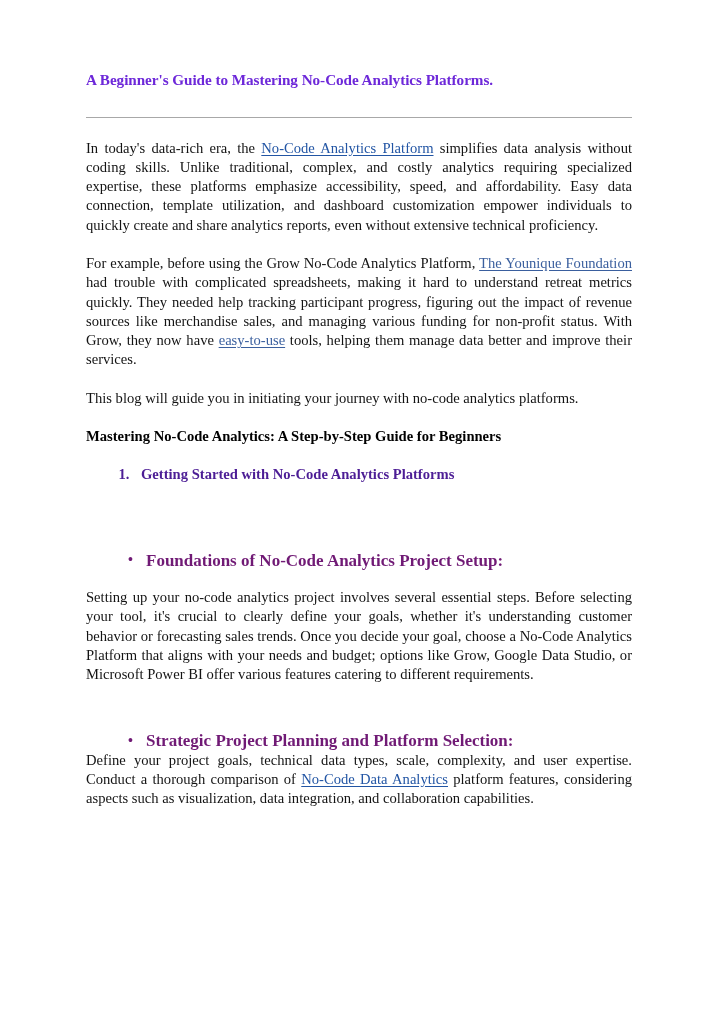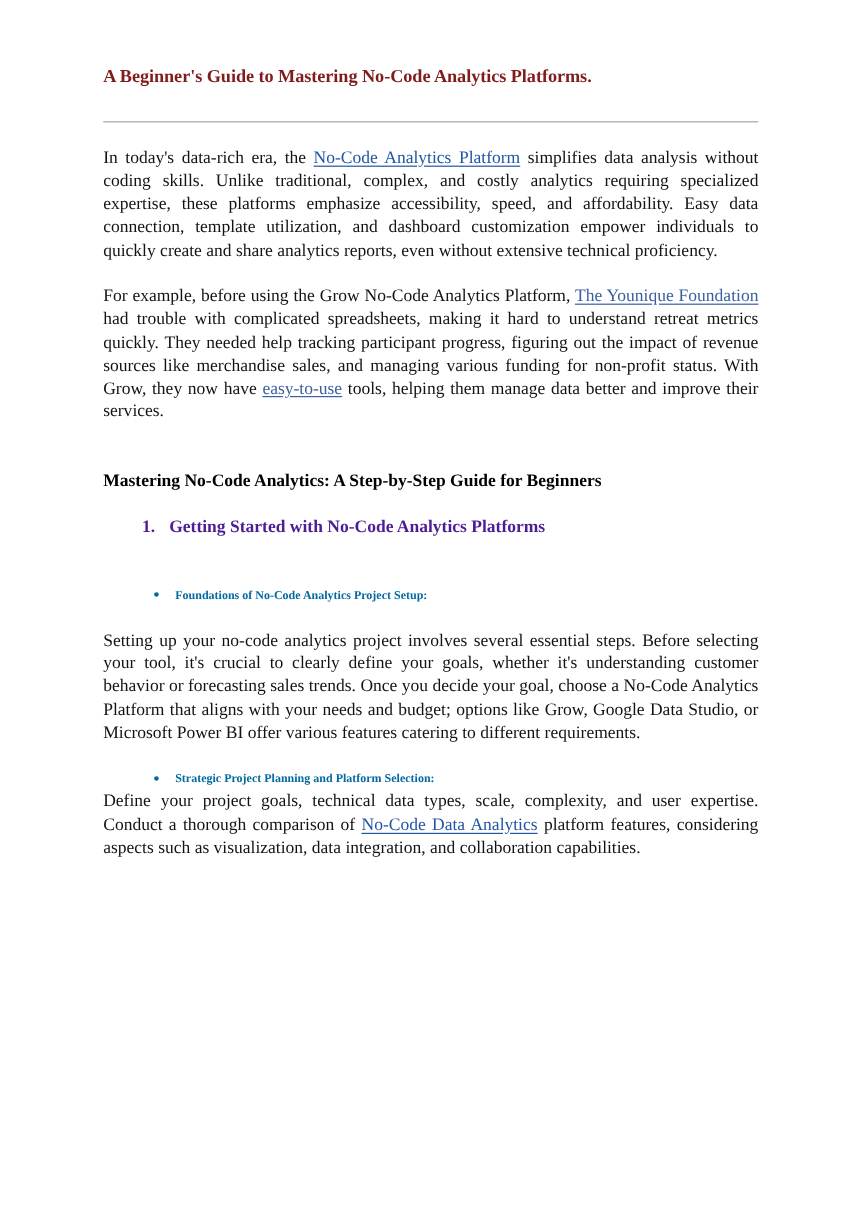--- a/index.html
+++ b/index.html
@@ -20,22 +20,22 @@
     left: 86px;
     top: 0;
     width: 546px;
   }
   .doc-title {
     font-size: 15.2px;
     font-weight: bold;
     line-height: 1.35;
     letter-spacing: -0.05px;
     margin: 0;
-    padding-top: 54px;
-    color: #7f1d1d;
+    padding-top: 70px;
+    color: #6d28d9;
   }
   .divider {
     height: 0;
     border-top: 1px solid #a8a8a8;
     margin-top: 26px;
     width: 546px;
   }
   p.body {
     font-size: 14.6px;
     line-height: 19.3px;
@@ -87,26 +87,27 @@
   }
   h3.alpha .tail {
     font-weight: normal;
   }
   ul.bullets {
     margin: 0;
     padding: 0 0 0 42px;
     list-style: none;
   }
   ul.bullets > li {
-    font-size: 10px;
+    font-size: 17px;
     font-weight: bold;
     line-height: 19.3px;
-    color: #0369a1;
+    color: #701a75;
     position: relative;
     padding-left: 18px;
+    margin-top: 28px;
   }
   ul.bullets > li::before {
     content: "\2022";
     position: absolute;
     left: 0;
     top: -0.5px;
     font-size: 14px;
   }
 </style>
 </head>
@@ -121,20 +122,21 @@
   <div class="gap-intro"></div>
 
   <p class="body"><span>In today's data-rich era, the </span><a class="link bold" href="#">No-Code Analytics Platform</a><span> simplifies data analysis without coding skills. Unlike traditional, complex, and costly analytics requiring specialized expertise, these platforms emphasize accessibility, speed, and affordability. Easy data connection, template utilization, and dashboard customization empower individuals to quickly create and share analytics reports, even without extensive technical proficiency.</span></p>
 
   <div class="gap-para"></div>
 
   <p class="body"><span>For example, before using the Grow No-Code Analytics Platform, </span><a class="link soft" href="#">The Younique Foundation </a><span>had trouble with complicated spreadsheets, making it hard to understand retreat metrics quickly. They needed help tracking participant progress, figuring out the impact of revenue sources like merchandise sales, and managing various funding for non-profit status. With Grow, they now have </span><a class="link soft" href="#">easy-to-use</a><span> tools, helping them manage data better and improve their services.</span></p>
 
   <div class="gap-para"></div>
 
+  <p class="body">This blog will guide you in initiating your journey with no-code analytics platforms.</p>
 
   <div class="gap-head"></div>
 
   <h2 class="section">Mastering No-Code Analytics: A Step-by-Step Guide for Beginners</h2>
 
   <div class="gap-head"></div>
 
   <ol class="numlist">
     <li>Getting Started with No-Code Analytics Platforms</li>
   </ol>

